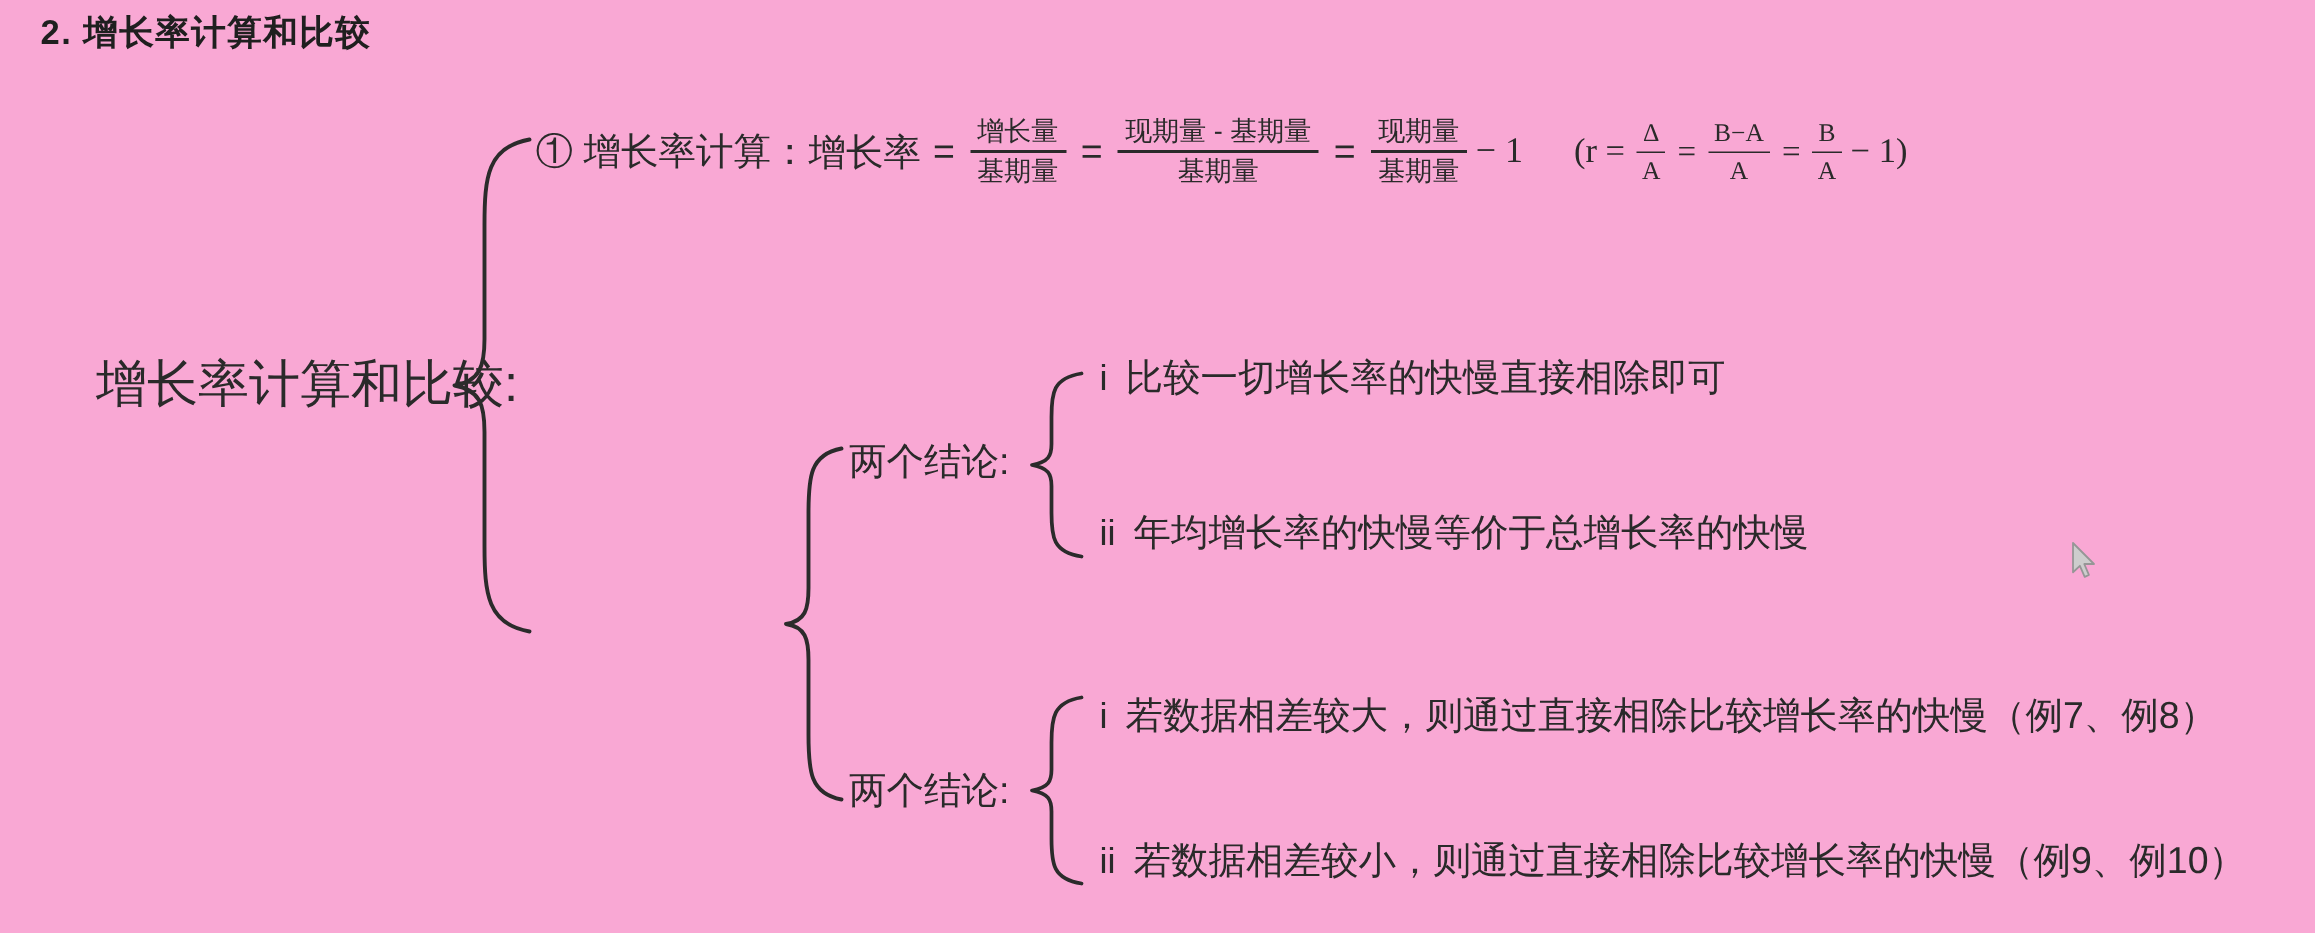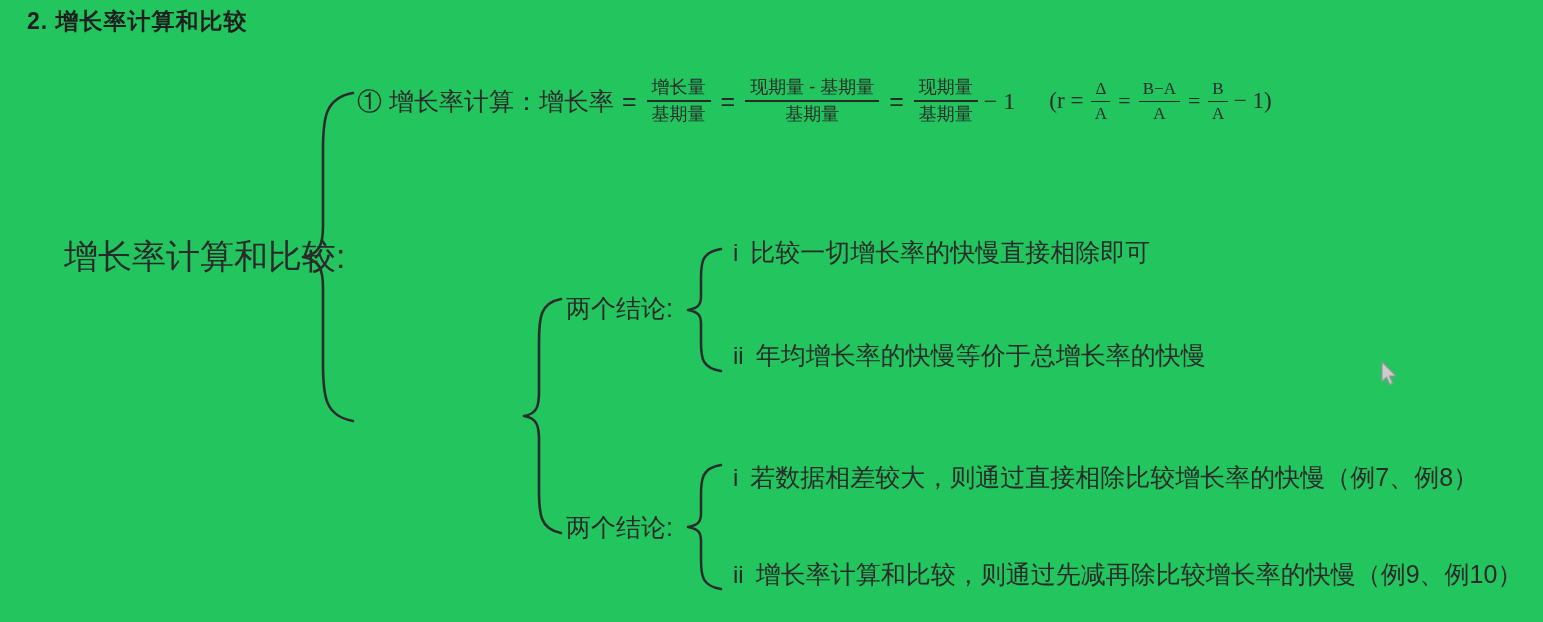--- a/index.html
+++ b/index.html
@@ -4,21 +4,21 @@
 <style>
   html, body {
     margin: 0;
     padding: 0;
     background: #ffffff;
   }
   .stage {
     position: relative;
     width: 1543px;
     height: 622px;
-    background: #22c55e;
+    background: #f9a8d4;
     font-family: "Liberation Sans", sans-serif;
     color: #2a2a2a;
     overflow: hidden;
   }
   .abs { position: absolute; white-space: nowrap; }
 
   .page-title {
     left: 27px; top: 6px;
     font-size: 23px;
     font-weight: 700;
@@ -188,20 +188,20 @@
 
   <svg class="brace-svg" style="left:685px; top:462px;" width="38" height="130" viewBox="0 0 38 130">
     <path class="brace-path" stroke-width="2.5" d="M 36 3 C 17 6, 16 17, 16 33 L 16 51 C 16 59, 14 63, 3 65 C 14 67, 16 71, 16 79 L 16 97 C 16 114, 17 124, 36 127"></path>
   </svg>
 
   <div class="abs leaf" style="left:733px; top:462px;">
     <span class="marker">i</span><span>若数据相差较大，则通过直接相除比较增长率的快慢（例7、例8）</span>
   </div>
 
   <div class="abs leaf" style="left:733px; top:559px;">
-    <span class="marker">ii</span><span>增长率计算和比较，则通过先减再除比较增长率的快慢（例9、例10）</span>
+    <span class="marker">ii</span><span>若数据相差较小，则通过直接相除比较增长率的快慢（例9、例10）</span>
   </div>
 
   <svg class="cursor-svg" width="20" height="26" viewBox="0 0 20 26">
     <path d="M3 1 L3 20.5 L7.6 16.2 L10.8 23.6 L13.6 22.3 L10.5 15 L17 15 Z" fill="#cdcdcd" stroke="#969696" stroke-width="1.2" stroke-linejoin="round"></path>
   </svg>
 
 </div>
 
 </body></html>

